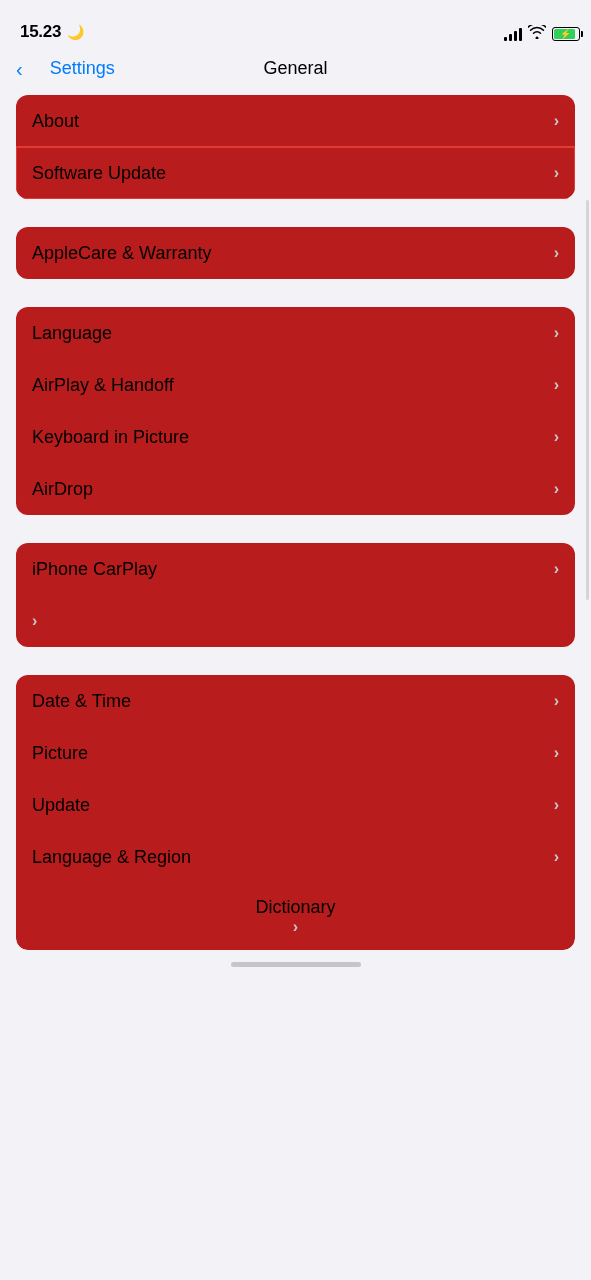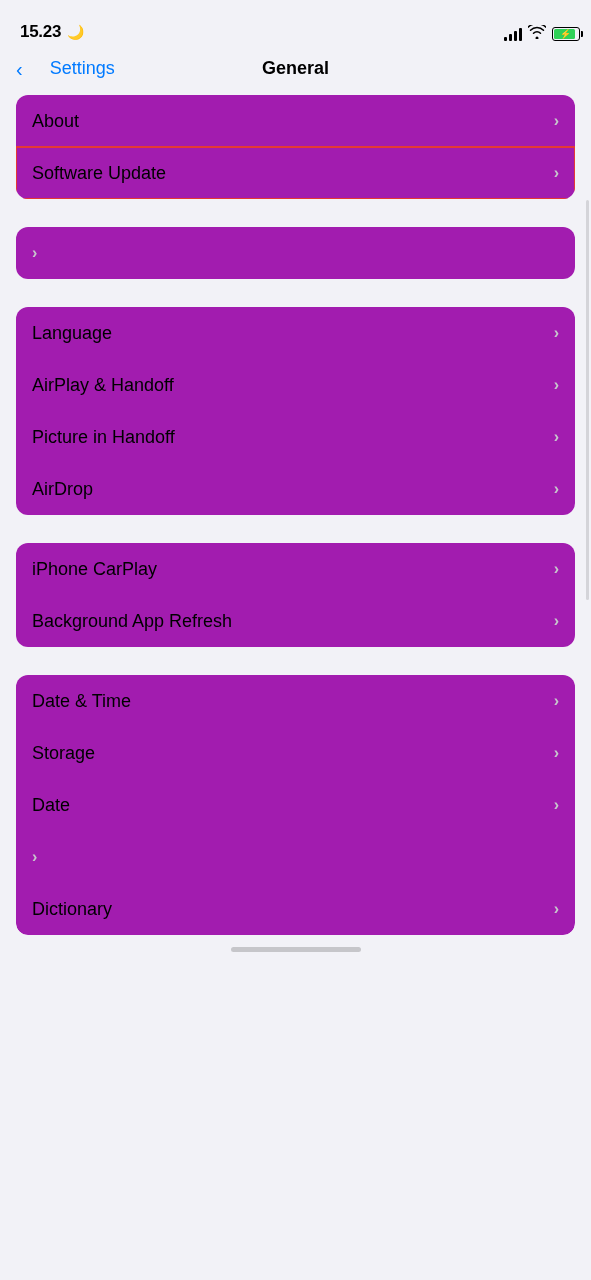--- a/index.html
+++ b/index.html
@@ -116,37 +116,37 @@
       line-height: 1;
       margin-right: 1px;
     }
     .nav-back-label {
       font-size: 18px;
       font-weight: 400;
       margin-left: 24px;
     }
     .nav-title {
       font-size: 18px;
-      font-weight: 700;
+      font-weight: 400;
       color: #000;
     }
 
     
     .settings-section {
       margin: 0 16px 28px 16px;
       background: #fff;
       border-radius: 12px;
       overflow: hidden;
     }
     .settings-row {
       display: flex;
       align-items: center;
       justify-content: space-between;
       padding: 14px 16px;
-      background: #a21caf;
+      background: #b91c1c;
       cursor: pointer;
       position: relative;
       min-height: 52px;
     }
     .settings-row:not(:last-child)::after {
       content: '';
       position: absolute;
       bottom: 0;
       left: 16px;
       right: 0;
@@ -252,71 +252,72 @@
     <span class="chevron-right">›</span>
   </div>
   <div class="settings-row highlighted">
     <span class="settings-row-label">Software Update</span>
     <span class="chevron-right">›</span>
   </div>
 </div>
 
 <div class="settings-section">
   <div class="settings-row">
+    <span class="settings-row-label">AppleCare &amp; Warranty</span>
     <span class="chevron-right">›</span>
   </div>
 </div>
 
 <div class="settings-section">
   <div class="settings-row">
     <span class="settings-row-label">Language</span>
     <span class="chevron-right">›</span>
   </div>
   <div class="settings-row">
     <span class="settings-row-label">AirPlay &amp; Handoff</span>
     <span class="chevron-right">›</span>
   </div>
   <div class="settings-row">
-    <span class="settings-row-label">Picture in Handoff</span>
+    <span class="settings-row-label">Keyboard in Picture</span>
     <span class="chevron-right">›</span>
   </div>
   <div class="settings-row">
     <span class="settings-row-label">AirDrop</span>
     <span class="chevron-right">›</span>
   </div>
 </div>
 
 <div class="settings-section">
   <div class="settings-row">
     <span class="settings-row-label">iPhone CarPlay</span>
     <span class="chevron-right">›</span>
   </div>
   <div class="settings-row">
-    <span class="settings-row-label">Background App Refresh</span>
     <span class="chevron-right">›</span>
   </div>
 </div>
 
 <div class="settings-section last-section">
   <div class="settings-row">
     <span class="settings-row-label">Date &amp; Time</span>
     <span class="chevron-right">›</span>
   </div>
   <div class="settings-row">
-    <span class="settings-row-label">Storage</span>
-    <span class="chevron-right">›</span>
-  </div>
-  <div class="settings-row">
-    <span class="settings-row-label">Date</span>
-    <span class="chevron-right">›</span>
-  </div>
-  <div class="settings-row">
-    <span class="chevron-right">›</span>
-  </div>
-  <div class="settings-row" style="border-radius: 0 0 12px 12px; overflow: hidden;">
+    <span class="settings-row-label">Picture</span>
+    <span class="chevron-right">›</span>
+  </div>
+  <div class="settings-row">
+    <span class="settings-row-label">Update</span>
+    <span class="chevron-right">›</span>
+  </div>
+  <div class="settings-row">
+    <span class="settings-row-label">Language &amp; Region</span>
+    <span class="chevron-right">›</span>
+  </div>
+  <div class="settings-row" style="border-radius: 0 0 12px 12px; overflow: hidden; flex-direction: column;">
     <span class="settings-row-label">Dictionary</span>
     <span class="chevron-right">›</span>
   </div>
 </div>
 
 <div class="home-indicator">
   <div class="home-bar"></div>
 </div>
 
 <div class="scrollbar-track"></div>

